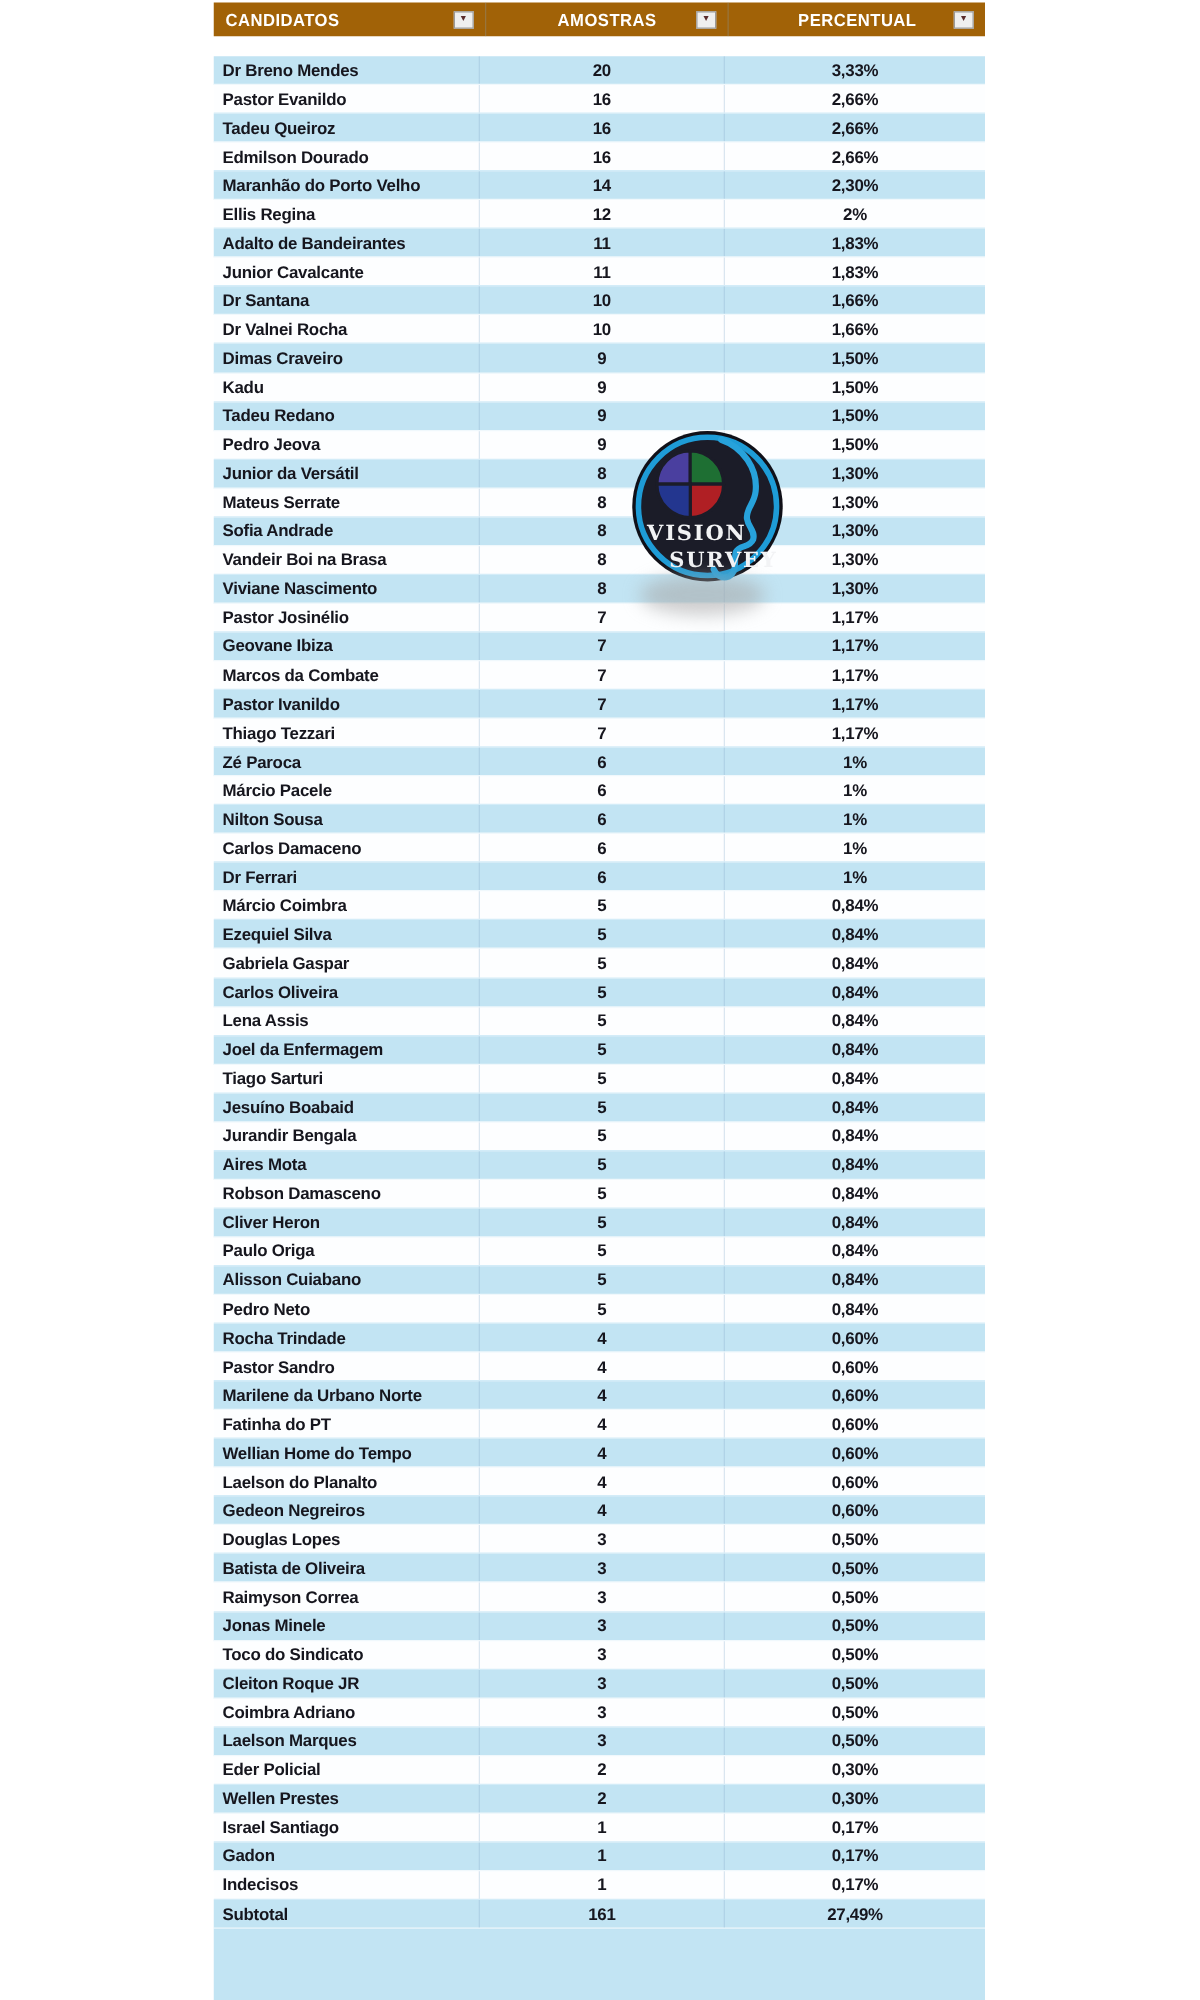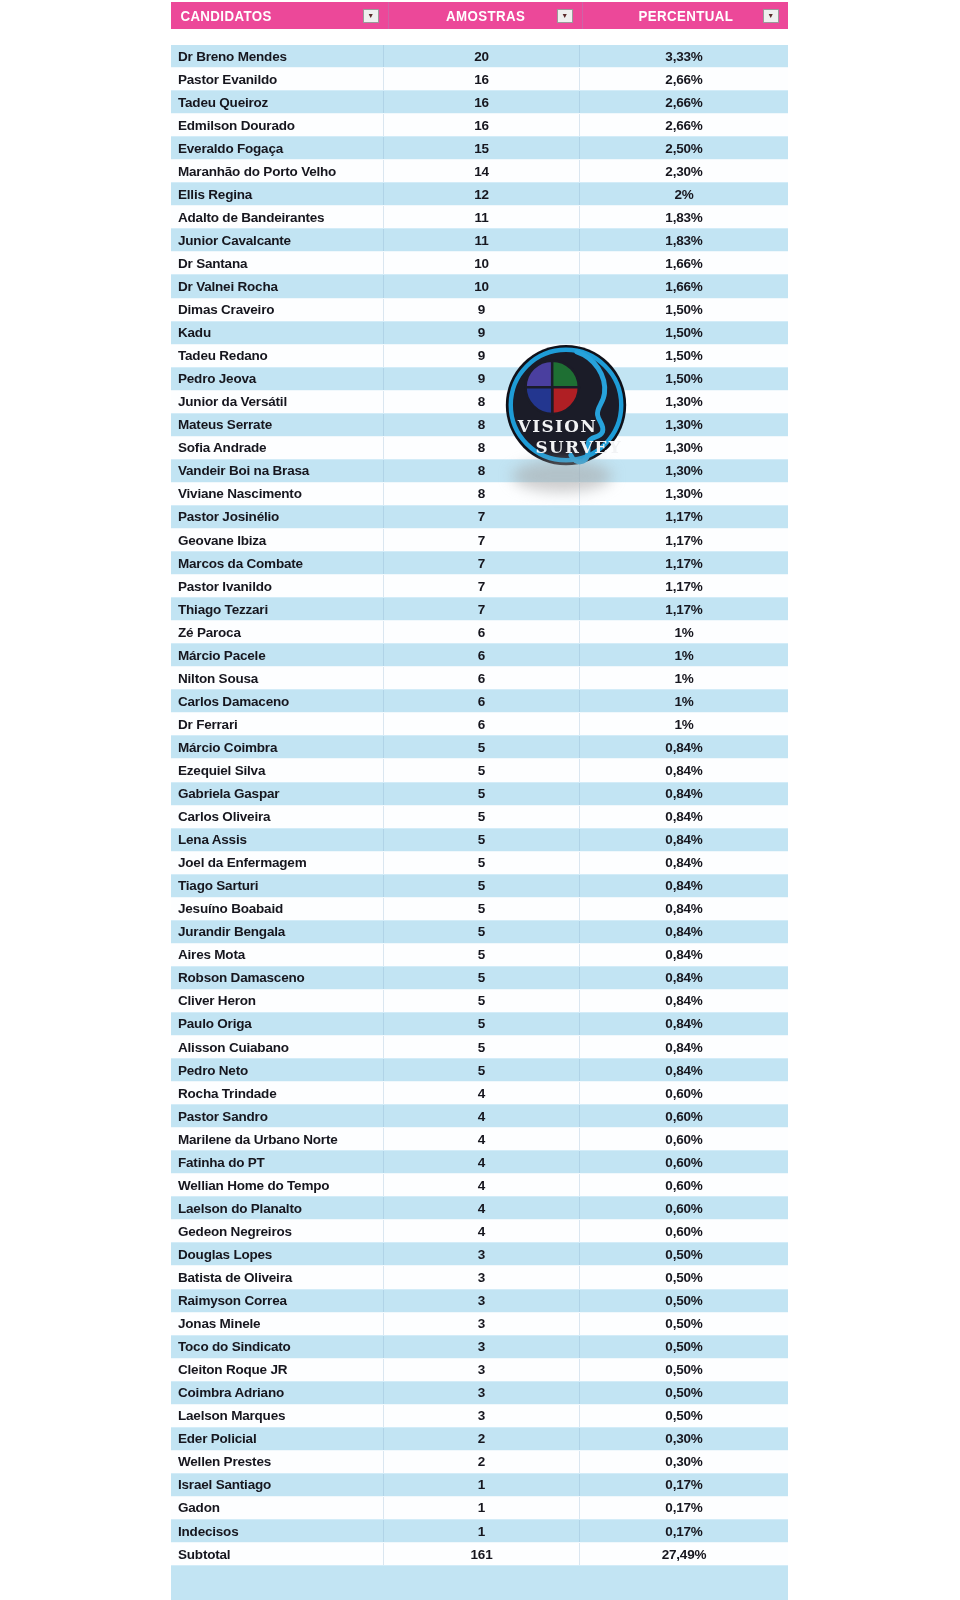--- a/index.html
+++ b/index.html
@@ -13,21 +13,21 @@
   #table{
     position:absolute;
     left:171px;top:2px;
     width:617px;height:1598px;
     display:flex;flex-direction:column;
   }
   
   .thead{
     display:flex;
     height:27px;min-height:27px;
-    background:#ec4899;
+    background:#a16207;
   }
   .th{
     position:relative;
     display:flex;align-items:center;justify-content:center;
     color:#ffffff;
     font-weight:bold;
     font-size:14px;
     letter-spacing:0.4px;
   }
   .th .lbl{transform:scaleX(0.95);}
@@ -140,25 +140,20 @@
           <div class="cell c1">Tadeu Queiroz</div>
           <div class="cell c2">16</div>
           <div class="cell c3">2,66%</div>
         </div>
         <div class="row">
           <div class="cell c1">Edmilson Dourado</div>
           <div class="cell c2">16</div>
           <div class="cell c3">2,66%</div>
         </div>
         <div class="row">
-          <div class="cell c1">Everaldo Fogaça</div>
-          <div class="cell c2">15</div>
-          <div class="cell c3">2,50%</div>
-        </div>
-        <div class="row">
           <div class="cell c1">Maranhão do Porto Velho</div>
           <div class="cell c2">14</div>
           <div class="cell c3">2,30%</div>
         </div>
         <div class="row">
           <div class="cell c1">Ellis Regina</div>
           <div class="cell c2">12</div>
           <div class="cell c3">2%</div>
         </div>
         <div class="row">

